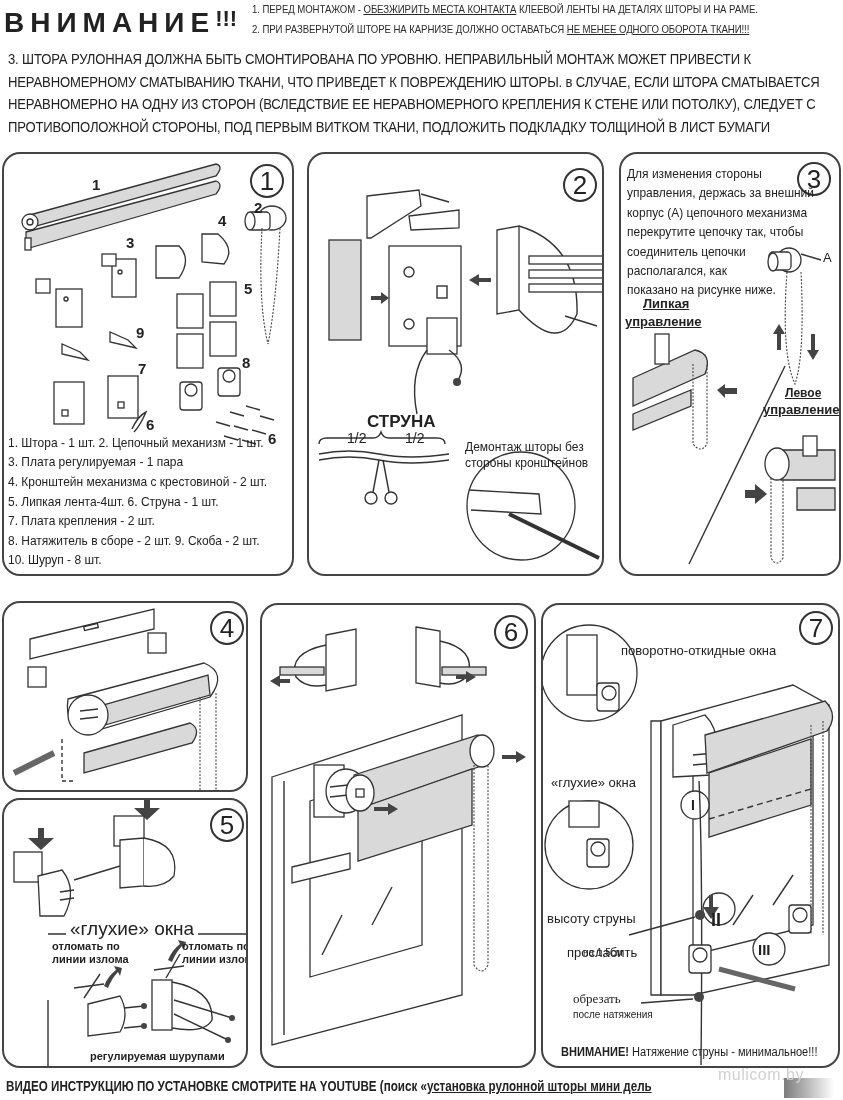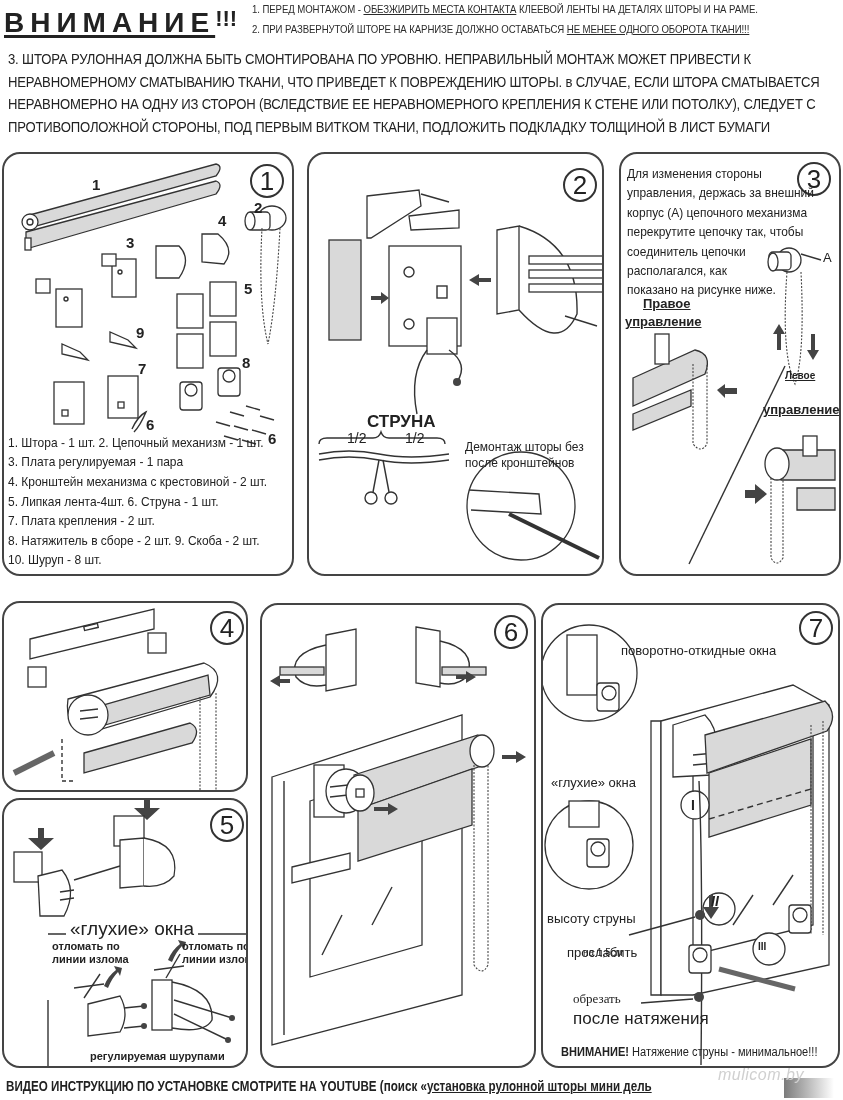--- a/index.html
+++ b/index.html
@@ -3,21 +3,21 @@
 <meta charset="utf-8">
 <style>
   * { box-sizing: border-box; margin: 0; padding: 0; }
   html, body { width: 843px; height: 1100px; background: #ffffff; overflow: hidden; }
   body { position: relative; font-family: "Liberation Sans", sans-serif; color: #1a1a1a; }
 
   .cond { font-family: "Liberation Sans Narrow", "Liberation Sans", sans-serif; }
 
   
   .warn-title { position: absolute; left: 4px; top: 2px; font-weight: bold; font-size: 28px; letter-spacing: 6px; color: #222; line-height: 34px; }
-  .warn-title .w { text-decoration: underline; text-decoration-thickness: 3px; text-underline-offset: 3px; }
+  .warn-title .w { text-decoration-thickness: 3px; text-underline-offset: 3px; }
   .warn-title .ex { font-size: 22px; letter-spacing: 0; vertical-align: 6px; }
   .hdr-line { position: absolute; left: 252px; font-size: 11.2px; color: #2a2a2a; white-space: nowrap; transform: scaleX(0.86); transform-origin: left; letter-spacing: -0.1px; }
   .hdr-line u { text-decoration: underline; }
   .note3 { position: absolute; left: 8px; top: 48px; width: 975px; font-size: 15.5px; line-height: 22.5px; color: #222; transform: scaleX(0.845); transform-origin: left top; letter-spacing: -0.2px; }
 
   
   .panel { position: absolute; border: 2px solid #444; border-radius: 18px; background: #fff; overflow: hidden; }
   .step { position: absolute; width: 34px; height: 34px; border: 2px solid #333; border-radius: 50%; font-size: 26px; line-height: 30px; text-align: center; color: #222; background: #fff; }
 
   .plist { position: absolute; left: 4px; bottom: 4px; font-size: 13.3px; line-height: 19.6px; color: #222; white-space: nowrap; transform: scaleX(0.9); transform-origin: left bottom; }
@@ -28,21 +28,21 @@
 
   svg { position: absolute; left: 0; top: 0; }
   .ln { stroke: #333; stroke-width: 1.4; fill: none; }
   .lnf { stroke: #333; stroke-width: 1.3; fill: #fff; }
   .gr { stroke: #333; stroke-width: 1.3; fill: #d9d9d9; }
   .dk { fill: #444; stroke: none; }
   .chain { stroke: #444; stroke-width: 1.1; fill: none; stroke-dasharray: 2 1.5; }
 
   .footer { position: absolute; left: 6px; top: 1078px; font-size: 14px; font-weight: bold; color: #222; white-space: nowrap; transform: scaleX(0.83); transform-origin: left; }
   .footer u { text-decoration: underline; }
-  .wm { position: absolute; left: 718px; top: 1066px; font-size: 16px; color: #d0d0d0; letter-spacing: 0.5px; font-style: italic; }
+  .wm { position: absolute; left: 718px; top: 1066px; font-size: 16px; color: #d0d0d0; letter-spacing: 0.5px; }
   .fade { position: absolute; left: 784px; top: 1078px; width: 50px; height: 20px; background: linear-gradient(to right, rgba(90,90,90,0.8), rgba(255,255,255,0)); }
 </style>
 </head>
 <body>
 
 <div class="warn-title"><span class="w">ВНИМАНИЕ</span><span class="ex">!!!</span></div>
 
 <div class="hdr-line" style="top:3px;"><span>1. ПЕРЕД МОНТАЖОМ - </span><u>ОБЕЗЖИРИТЬ МЕСТА КОНТАКТА</u><span> КЛЕЕВОЙ ЛЕНТЫ НА ДЕТАЛЯХ ШТОРЫ И НА РАМЕ.</span></div>
 <div class="hdr-line" style="top:23px;"><span>2. ПРИ РАЗВЕРНУТОЙ ШТОРЕ НА КАРНИЗЕ ДОЛЖНО ОСТАВАТЬСЯ </span><u>НЕ МЕНЕЕ ОДНОГО ОБОРОТА ТКАНИ!!!</u></div>
 
@@ -182,21 +182,21 @@
 
     <circle class="lnf" cx="212" cy="352" r="54"></circle>
     <path class="ln" d="M160 336 L230 340 L232 360 L162 356"></path>
     <path class="ln" d="M200 360 L290 404" style="stroke-width:4"></path>
   </svg>
   <div class="step" style="left:254px;top:14px;">2</div>
   <div class="lbl bold" style="left:58px;top:258px;font-size:17px;">СТРУНА</div>
   <div class="lbl" style="left:38px;top:276px;font-size:14px;">1/2</div>
   <div class="lbl" style="left:96px;top:276px;font-size:14px;">1/2</div>
   <div class="lbl" style="left:156px;top:286px;">Демонтаж шторы без</div>
-  <div class="lbl" style="left:156px;top:302px;">после кронштейнов</div>
+  <div class="lbl" style="left:156px;top:302px;">стороны кронштейнов</div>
 </div>
 
 <div class="panel" style="left:619px;top:152px;width:222px;height:424px;">
   <svg width="222" height="424">
     <g>
       <ellipse class="lnf" cx="168" cy="106" rx="12" ry="12"></ellipse>
       <rect class="lnf" x="148" y="98" width="22" height="18" rx="4"></rect>
       <ellipse class="lnf" cx="152" cy="108" rx="5" ry="9"></ellipse>
       <path class="chain" d="M166 118 Q160 200 174 230 Q184 200 180 118"></path>
       <line class="ln" x1="180" y1="100" x2="200" y2="106"></line>
@@ -224,23 +224,23 @@
   <div class="cond" style="position:absolute;left:6px;top:10px;font-size:13px;line-height:19.4px;color:#222;white-space:nowrap;transform:scaleX(0.92);transform-origin:left top;">
     <div>Для изменения стороны</div>
     <div>управления, держась за внешний</div>
     <div>корпус (А) цепочного механизма</div>
     <div>перекрутите цепочку так, чтобы</div>
     <div>соединитель цепочки</div>
     <div>располагался, как</div>
     <div>показано на рисунке ниже.</div>
   </div>
   <div class="lbl" style="left:202px;top:96px;font-size:13px;">A</div>
-  <div class="lbl bold u" style="left:22px;top:142px;font-size:13px;">Правое</div>
+  <div class="lbl bold u" style="left:22px;top:142px;font-size:13px;">Липкая</div>
   <div class="lbl bold u" style="left:4px;top:160px;font-size:13px;">управление</div>
-  <div class="lbl bold u" style="left:164px;top:216px;font-size:10px;">Левое</div>
+  <div class="lbl bold u" style="left:164px;top:232px;font-size:12px;">Левое</div>
   <div class="lbl bold u" style="left:142px;top:248px;font-size:13px;">управление</div>
 </div>
 
 <div class="panel" style="left:2px;top:601px;width:246px;height:191px;">
   <svg width="246" height="191">
     <path class="lnf" d="M26 36 L150 6 L150 26 L26 56 Z"></path>
     <rect class="ln" x="80" y="22" width="14" height="4" transform="rotate(-13 87 24)"></rect>
     <rect class="lnf" x="24" y="64" width="18" height="20"></rect>
     <rect class="lnf" x="144" y="30" width="18" height="20"></rect>
     <path class="lnf" d="M64 96 L200 60 Q224 70 206 94 L84 130 Q60 124 64 96 Z"></path>
@@ -376,25 +376,25 @@
     <rect class="lnf" x="146" y="340" width="22" height="28" rx="3"></rect>
     <circle class="lnf" cx="157" cy="350" r="7"></circle>
     <rect class="lnf" x="246" y="300" width="22" height="28" rx="3"></rect>
     <circle class="lnf" cx="257" cy="310" r="7"></circle>
     <path class="ln" d="M176 364 L252 384" style="stroke-width:5;stroke:#666"></path>
   </svg>
   <div class="step" style="left:256px;top:6px;">7</div>
   <div class="lbl cond" style="left:78px;top:38px;font-size:13px;">поворотно-откидные окна</div>
   <div class="lbl cond" style="left:8px;top:170px;font-size:13px;background:#fff;">«глухие» окна</div>
   <div class="lbl bold" style="left:148px;top:192px;font-size:14px;">I</div>
-  <div class="lbl bold" style="left:168px;top:288px;font-size:14px;font-style:italic;">II</div>
-  <div class="lbl bold" style="left:215px;top:336px;font-size:10px;">III</div>
+  <div class="lbl bold" style="left:168px;top:305px;font-size:18px;">II</div>
+  <div class="lbl bold" style="left:215px;top:336px;font-size:15px;">III</div>
   <div class="lbl" style="left:4px;top:306px;font-size:13px;">высоту струны</div>
   <div class="lbl" style="left:24px;top:340px;font-size:13px;">прослабить</div>
   <div class="lbl" style="left:40px;top:342px;font-size:10px;">на 1,5см</div>
   <div class="lbl" style="left:30px;top:386px;font-size:13px;font-family:Liberation Serif, serif;">обрезать</div>
-  <div class="lbl" style="left:30px;top:404px;font-size:17px;">после натяжения</div>
+  <div class="lbl" style="left:30px;top:404px;font-size:10px;">после натяжения</div>
   <div class="lbl cond" style="left:18px;top:440px;font-size:12px;transform:scaleX(0.92);transform-origin:left;"><span class="bold">ВНИМАНИЕ!</span><span> Натяжение струны - минимальное!!!</span></div>
 </div>
 
 <div class="footer"><span>ВИДЕО ИНСТРУКЦИЮ ПО УСТАНОВКЕ СМОТРИТЕ НА YOUTUBE (</span><span>поиск «</span><u>установка рулонной шторы мини дель</u></div>
 <div class="fade"></div>
 <div class="wm">mulicom.by</div>
 
 </body></html>

